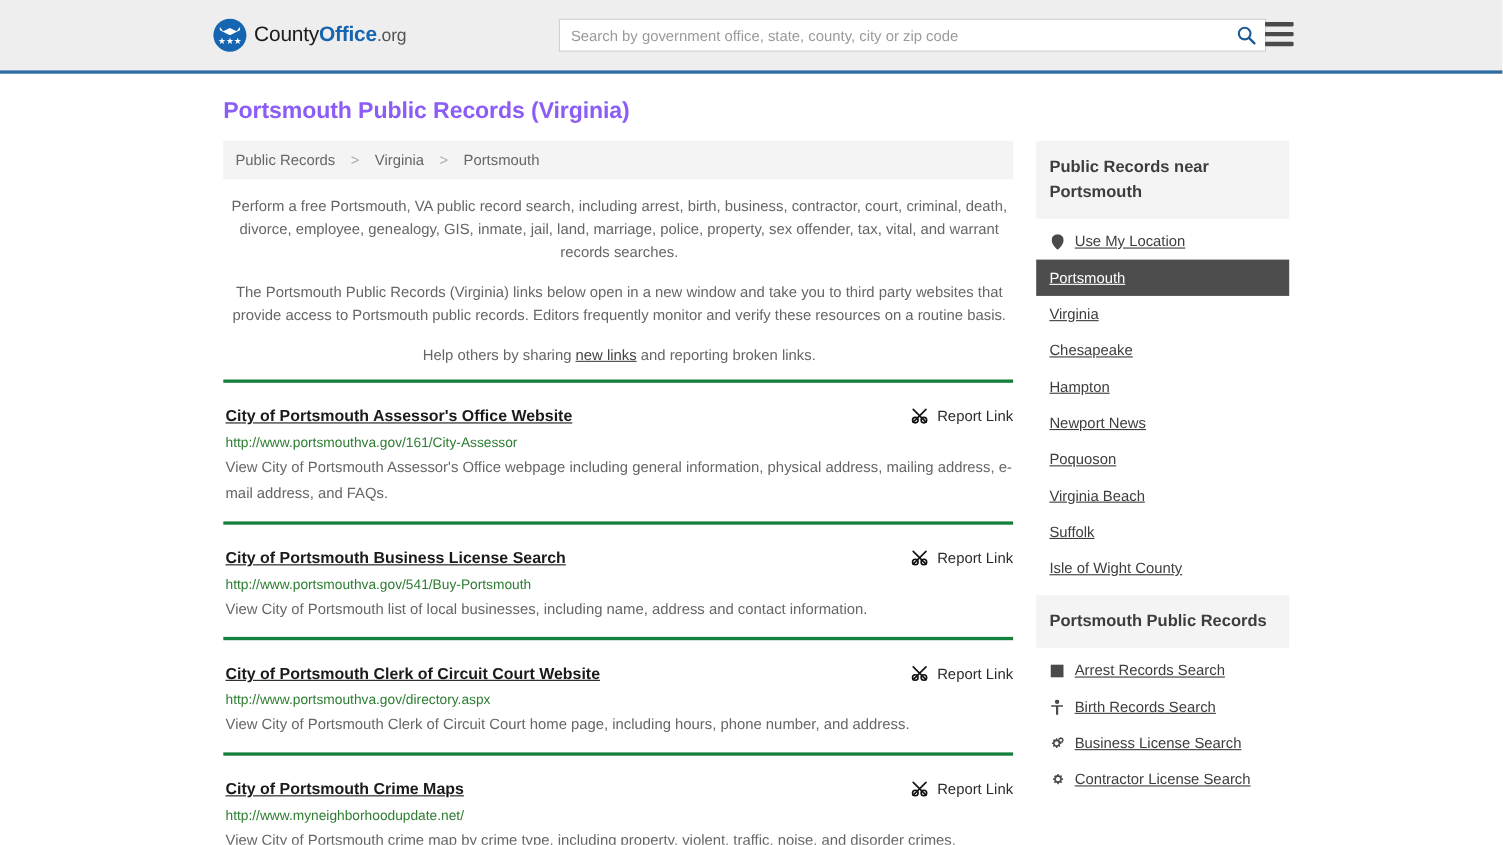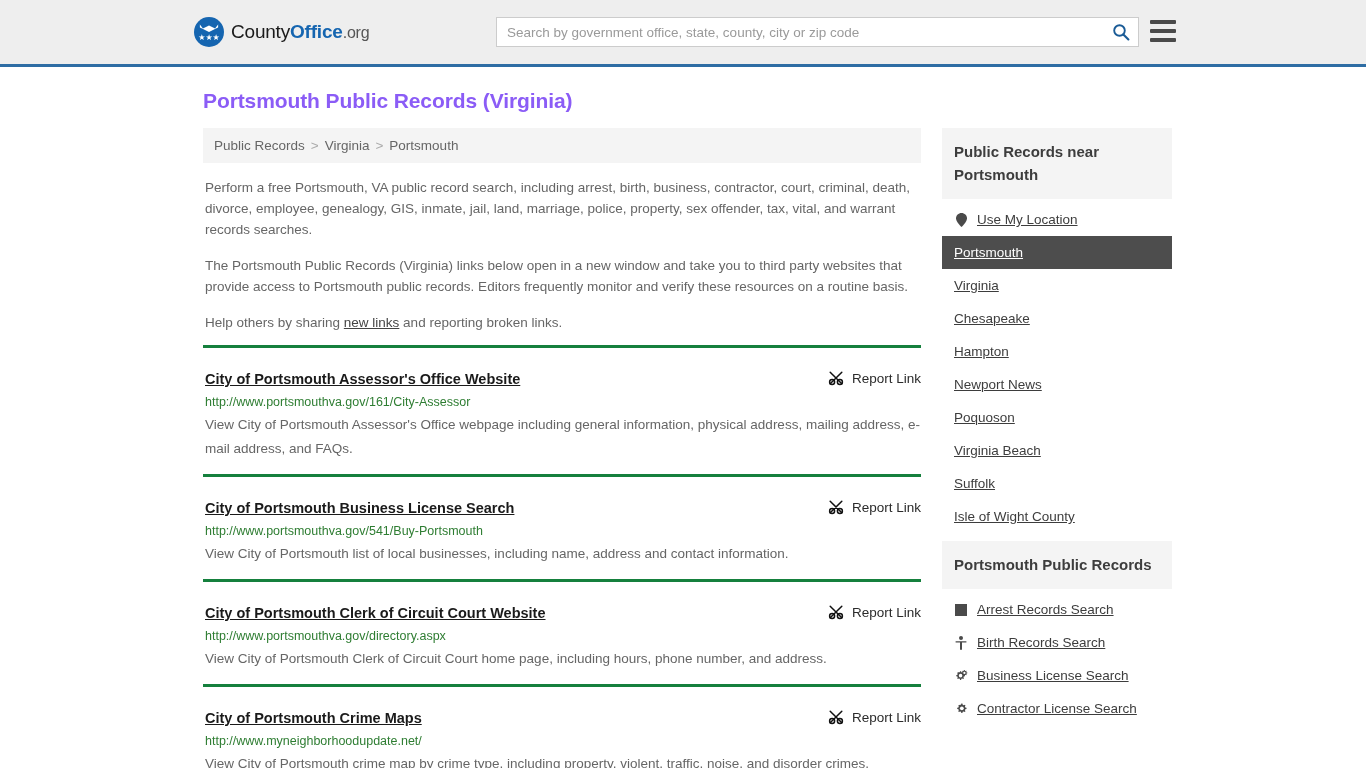--- a/index.html
+++ b/index.html
@@ -56,21 +56,21 @@
     font-size: 19px;
     color: #1a1a1a;
     letter-spacing: -0.2px;
     white-space: nowrap;
   }
   .brand-text .b { font-weight: bold; color: #1565b0; }
   .brand-text .dotorg { color: #555555; font-size: 16px; }
 
   .search-wrap {
     position: absolute;
-    left: 496px;
+    left: 508px;
     top: 17px;
     width: 643px;
     height: 30px;
     background: #ffffff;
     border: 1px solid #cccccc;
     display: flex;
     align-items: center;
   }
   .search-input {
     flex: 1;
@@ -131,30 +131,30 @@
 
   
   .breadcrumb {
     background: #f4f4f4;
     padding: 10px 11px;
     font-size: 13.5px;
     color: #666666;
     display: flex;
     align-items: center;
     flex-wrap: wrap;
-    gap: 4px;
+    gap: 12px;
   }
   .breadcrumb a {
     color: #666666;
     text-decoration: none;
   }
   .breadcrumb .sep { color: #aaaaaa; padding: 0 2px; }
 
   
-  .intro { padding: 14px 0 0 2px; }
+  .intro { padding: 14px 0 0 2px; text-align: center; }
   .intro p {
     font-size: 13.5px;
     line-height: 21px;
     color: #666666;
     margin-bottom: 15px;
   }
   .intro p:last-child { margin-bottom: 12px; }
   .intro a {
     color: #444444;
     text-decoration: underline;

